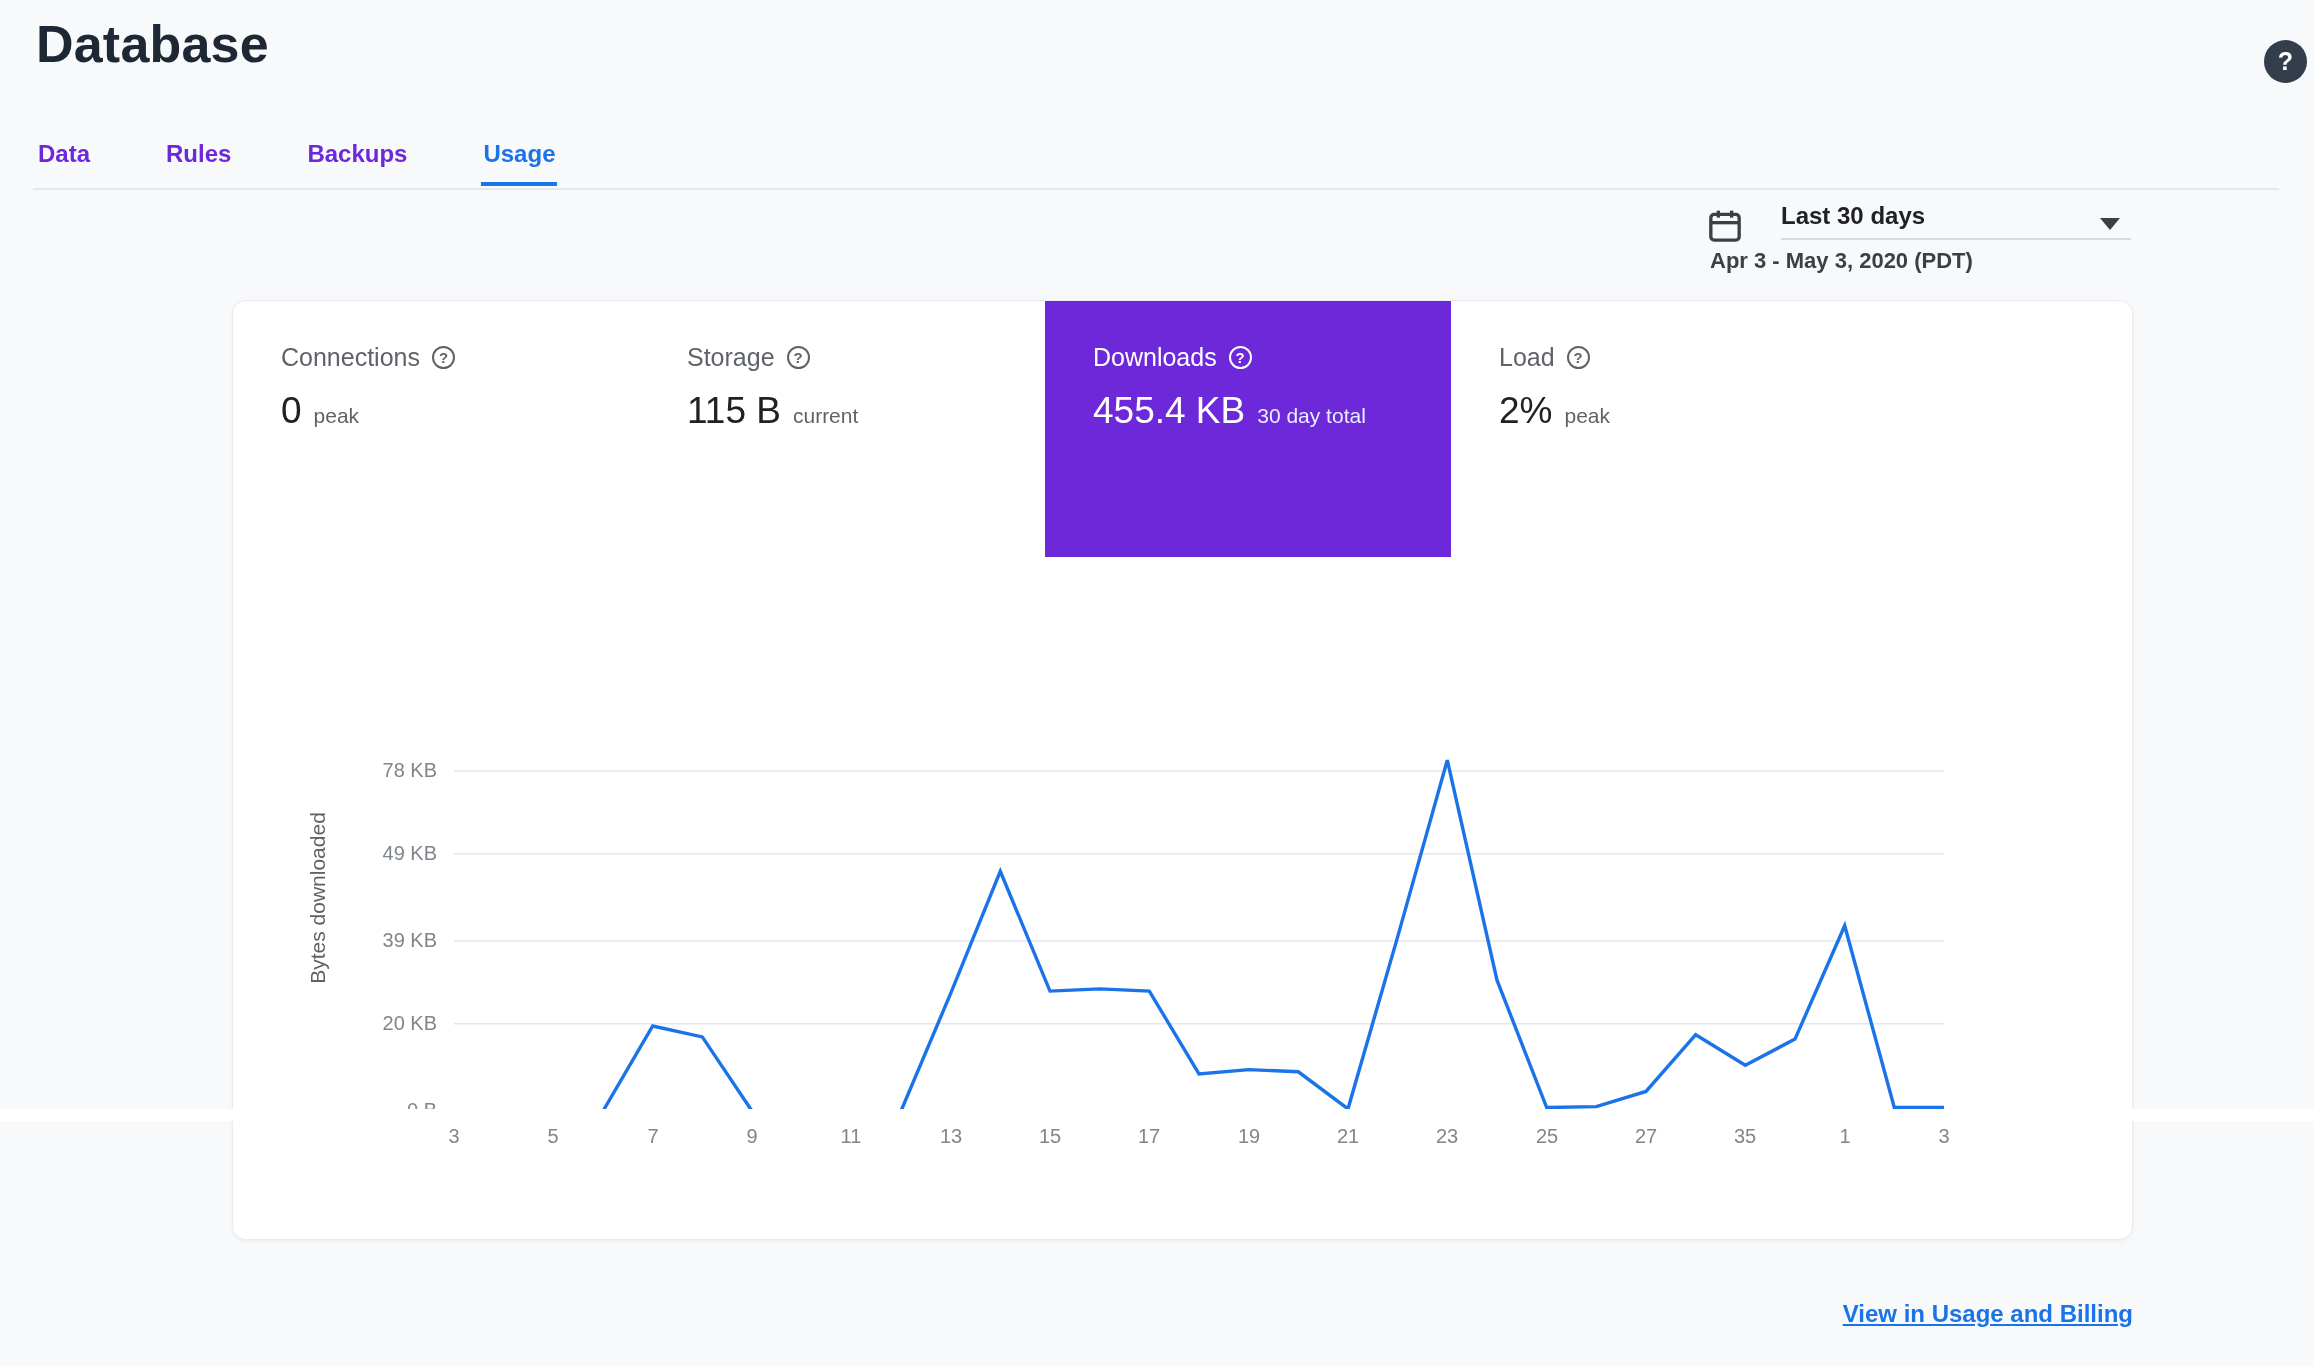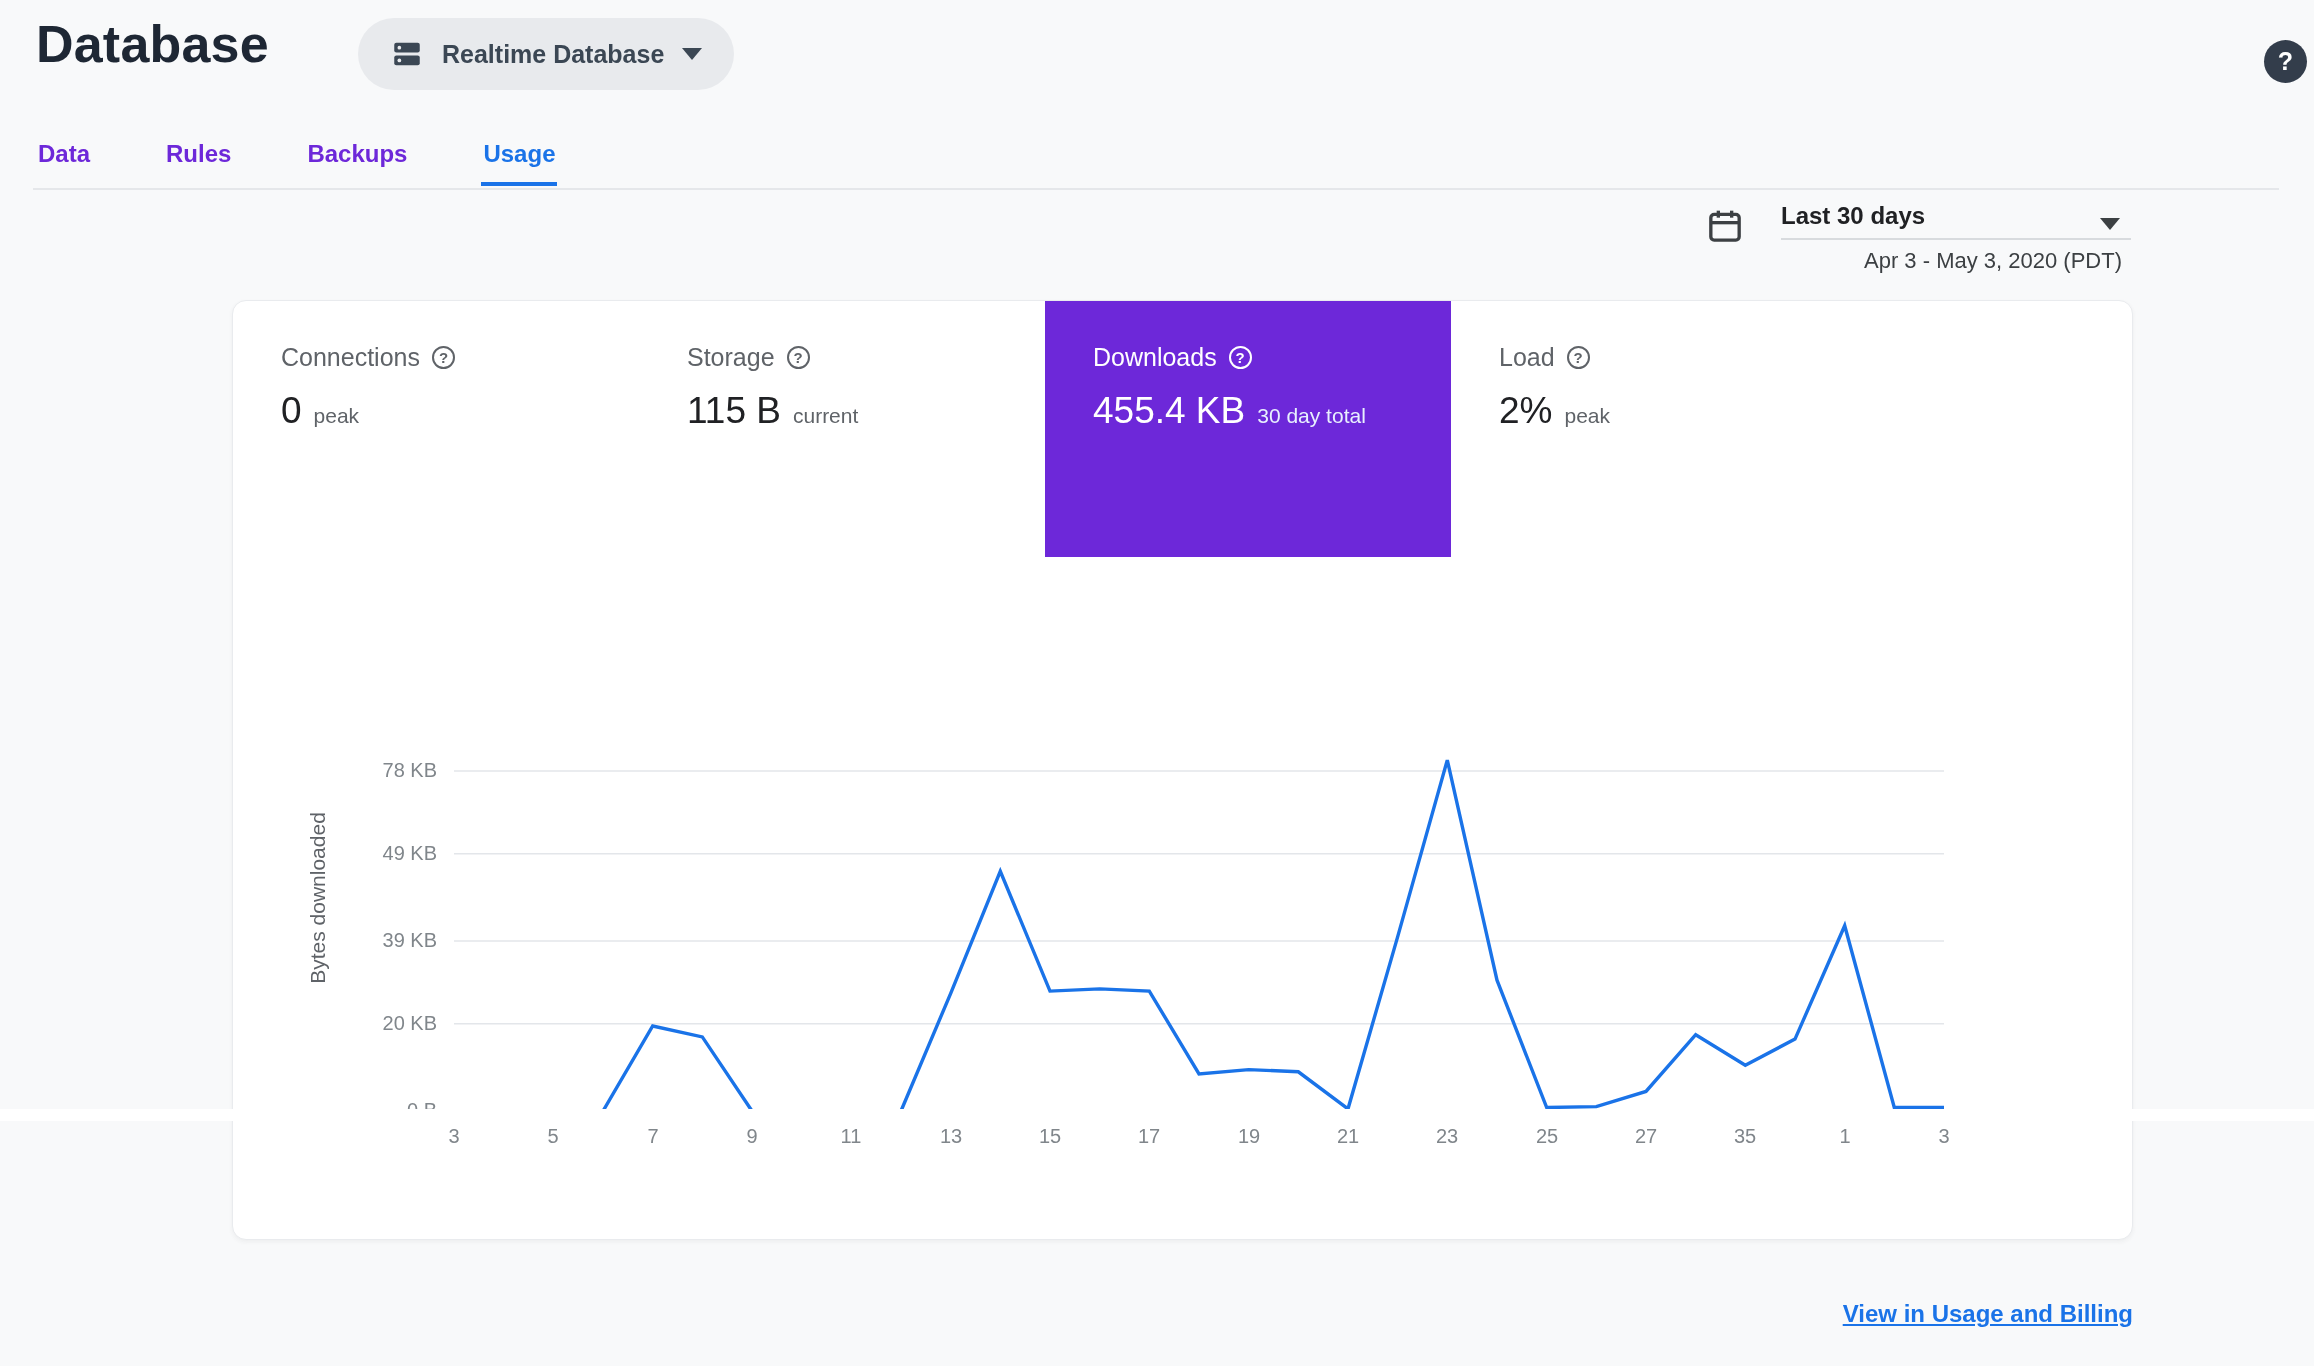--- a/index.html
+++ b/index.html
@@ -54,21 +54,21 @@
   .dr-label {
     position: absolute; left: 1781px; top: 202px;
     font-size: 24px; font-weight: 600; color: #202124; cursor: pointer;
   }
   .dr-caret {
     position: absolute; left: 2100px; top: 218px; width: 0; height: 0;
     border-left: 10px solid transparent; border-right: 10px solid transparent;
     border-top: 12px solid #3c4043; cursor: pointer;
   }
   .dr-divider { position: absolute; left: 1781px; top: 238px; width: 350px; height: 2px; background: #d8dbde; }
-  .dr-detail { position: absolute; left: 1864px; top: 248px; font-size: 22px; color: #3c4043; }
+  .dr-detail { position: absolute; left: 1710px; top: 248px; font-size: 22px; color: #3c4043; font-weight: bold; }
 
   
   .card {
     position: absolute; left: 232px; top: 300px; width: 1901px; height: 940px;
     background: #fff; border-radius: 14px; border: 1px solid #e9ebee;
     box-shadow: 0 2px 4px rgba(60,64,67,0.06);
   }
 
   
   .metric-tile {
@@ -110,30 +110,20 @@
   }
   .bottom-strip { position: absolute; left: 0; bottom: 0; width: 100%; height: 12px; background: #fff; }
 </style>
 </head>
 <body>
 
 <div id="app">
 
   <h1 class="page-title">Database</h1>
 
-  <div class="db-pill">
-    <svg width="34" height="34" viewBox="0 0 24 24">
-      <rect x="3" y="4" width="18" height="7" rx="1.5" fill="#3b4754"></rect>
-      <rect x="3" y="13" width="18" height="7" rx="1.5" fill="#3b4754"></rect>
-      <circle cx="6.6" cy="7.5" r="1.3" fill="#e8eaed"></circle>
-      <circle cx="6.6" cy="16.5" r="1.3" fill="#e8eaed"></circle>
-    </svg>
-    <span class="label">Realtime Database</span>
-    <span class="caret"></span>
-  </div>
 
   <div class="help-circle">?</div>
 
   <nav class="tabs">
     <div class="tab">Data</div>
     <div class="tab">Rules</div>
     <div class="tab">Backups</div>
     <div class="tab active">Usage</div>
   </nav>
   <div class="tabs-divider"></div>

